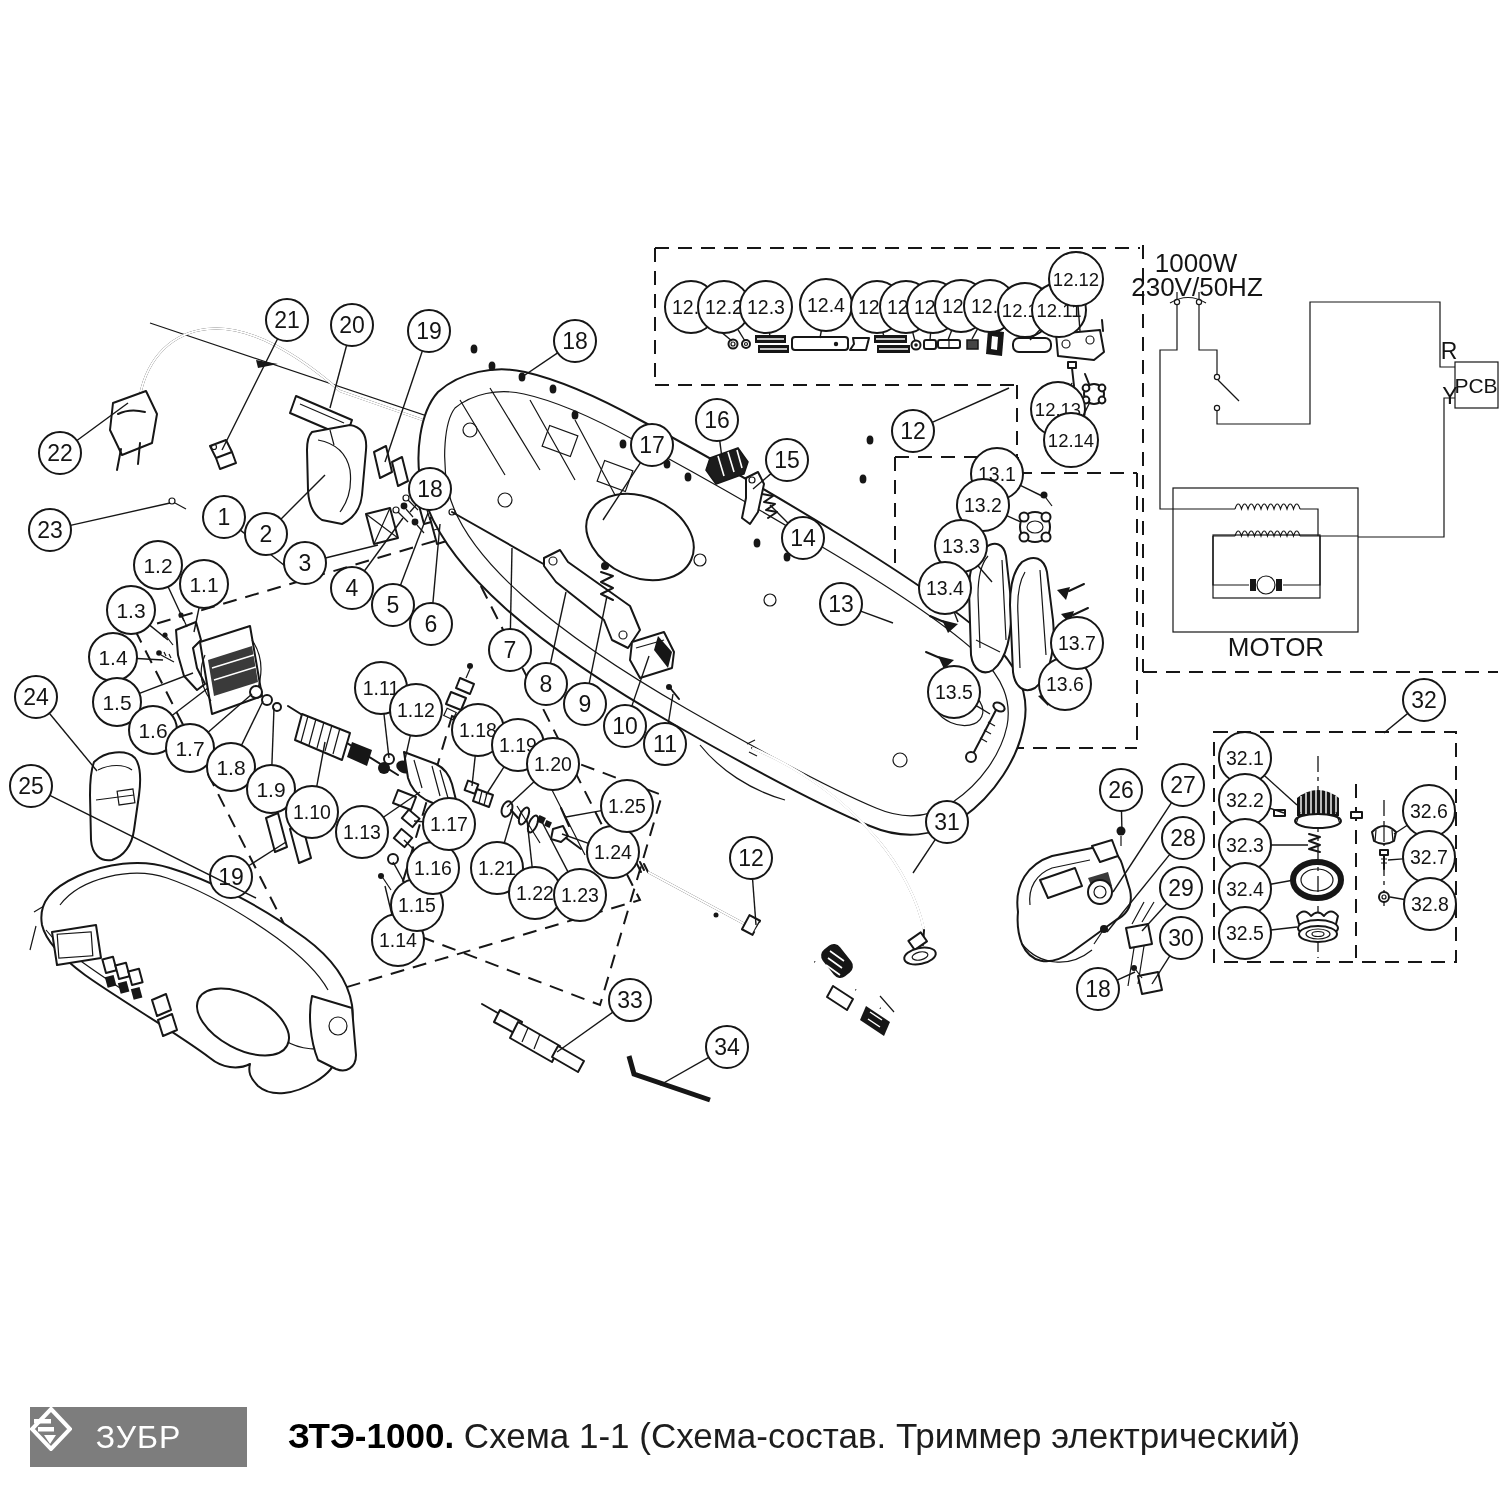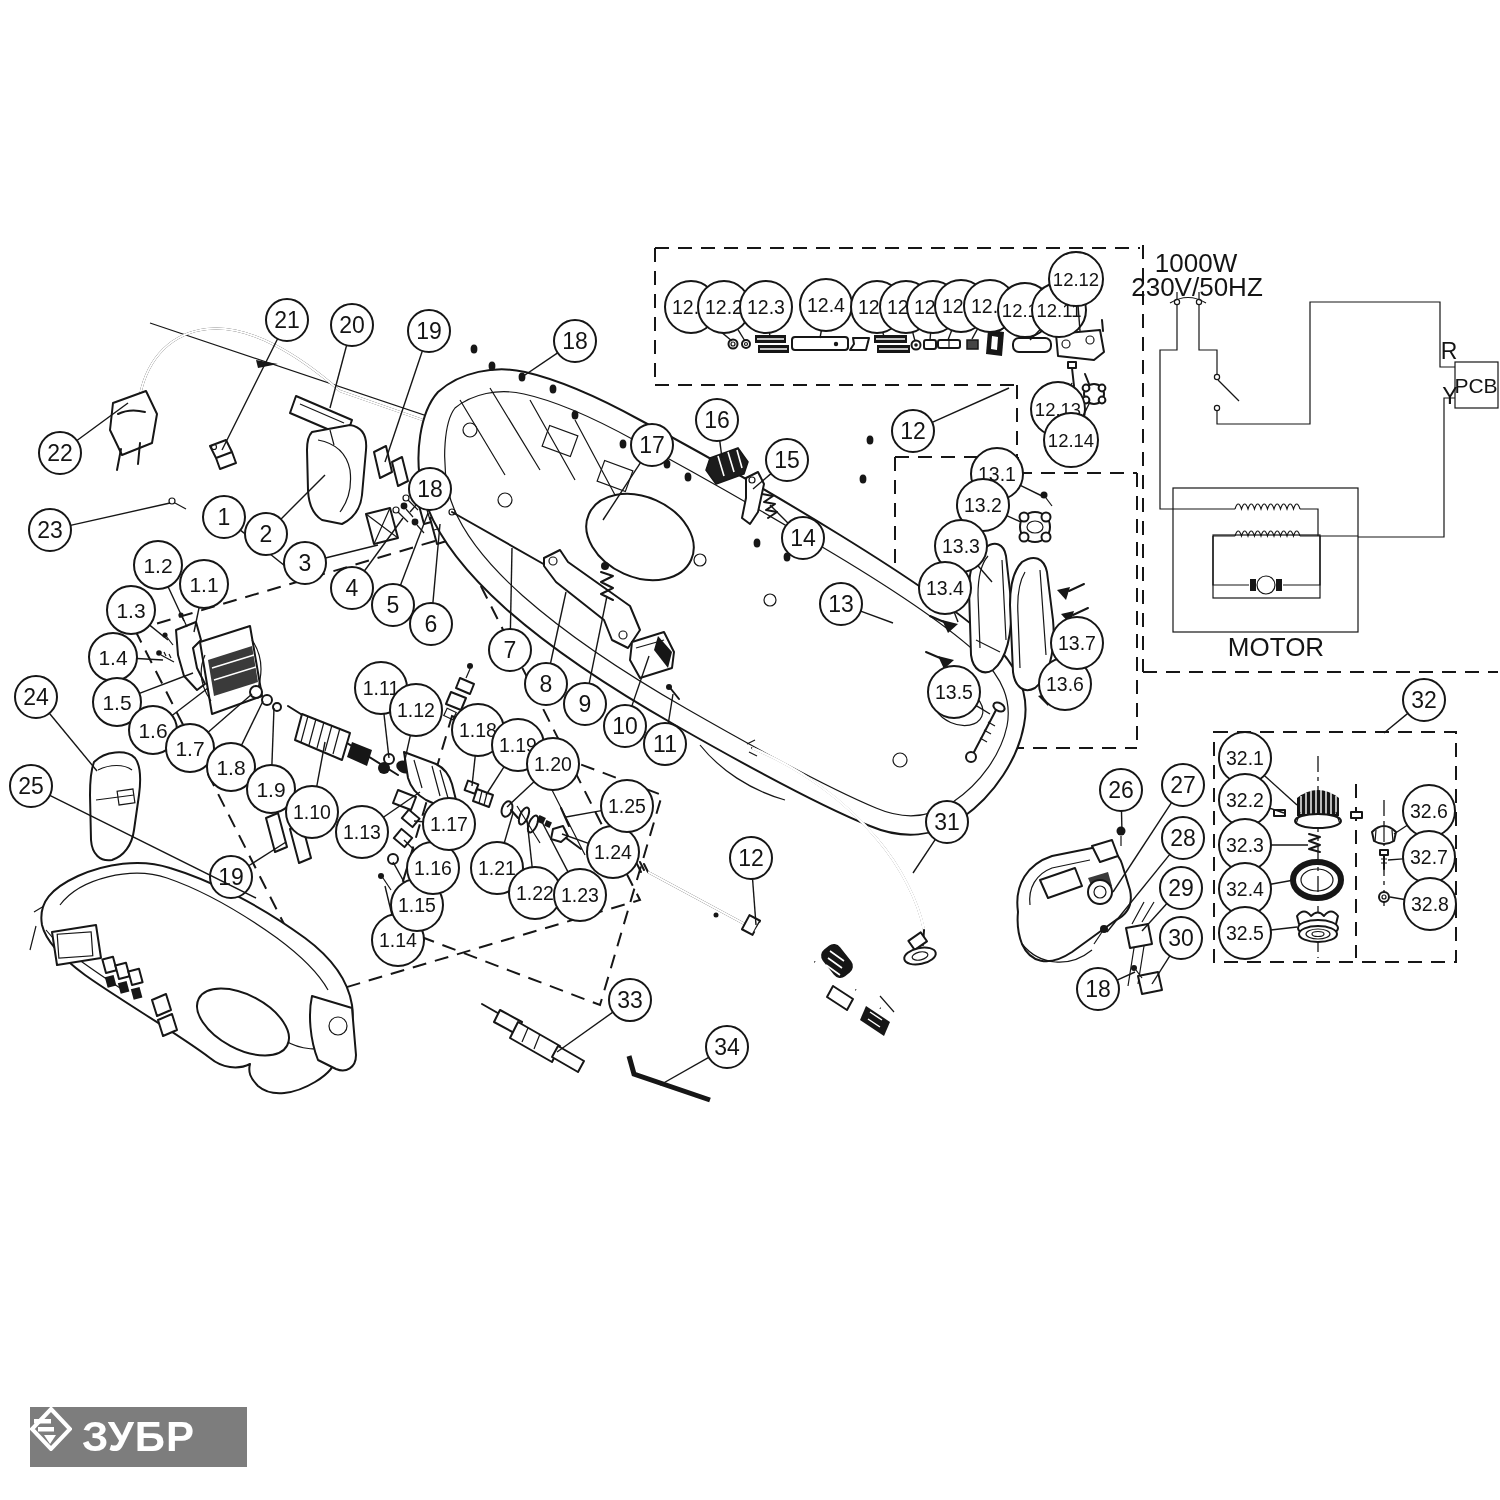--- a/index.html
+++ b/index.html
@@ -12,21 +12,21 @@
   .dk{fill:#161616;stroke:none;}
   .dash{stroke:#161616;stroke-width:2;fill:none;stroke-dasharray:14 9;}
   .cline{stroke:#161616;stroke-width:1.3;fill:none;stroke-dasharray:16 5 4 5;}
   .sch{font-family:"Liberation Sans",sans-serif;fill:#141414;text-anchor:middle;}
   .callout-circle{fill:#fff;stroke:#161616;stroke-width:2;}
   .callout-text{font-family:"Liberation Sans",sans-serif;fill:#141414;text-anchor:middle;}
   .leader{stroke:#161616;stroke-width:1.4;fill:none;}
   .footer{position:absolute;left:0;top:1402px;width:1500px;height:78px;background:#fff;}
   .logo{position:absolute;left:30px;top:5px;width:217px;height:60px;background:#7d7d7d;
         display:flex;align-items:center;justify-content:center;gap:8px;}
-  .logo-text{color:#fff;font-weight:bold;font-size:42px;letter-spacing:1px;line-height:1;}
+  .logo-text{color:#fff;font-weight:normal;font-size:32px;letter-spacing:1px;line-height:1;}
   .title{position:absolute;left:288px;top:14px;white-space:nowrap;font-size:35px;color:#1d1d1d;}
   .title-bold{font-weight:bold;color:#000;}
 </style>
 </head>
 <body>
 
 <div class="stage">
 <svg id="diagram" width="1500" height="1400" viewBox="0 0 1500 1400">
 
   <g>
@@ -937,14 +937,17 @@
 <div class="footer">
   <div class="logo">
     <svg width="42" height="44" viewBox="0 0 42 44">
       <path d="M21,2 L40,22 L21,42 L2,22 Z" fill="none" stroke="#fff" stroke-width="4"></path>
       <rect x="4" y="12" width="17" height="4.5" fill="#fff"></rect>
       <rect x="8" y="20" width="16" height="4.5" fill="#fff"></rect>
       <path d="M14,28 h12 l-6,9 Z" fill="#fff"></path>
     </svg>
     <span class="logo-text">ЗУБР</span>
   </div>
+  <div class="title">
+    <span class="title-bold">ЗТЭ-1000.</span><span class="title-rest"> Схема 1-1 (Схема-состав. Триммер электрический)</span>
+  </div>
 </div>
 </div>
 
 </body></html>

